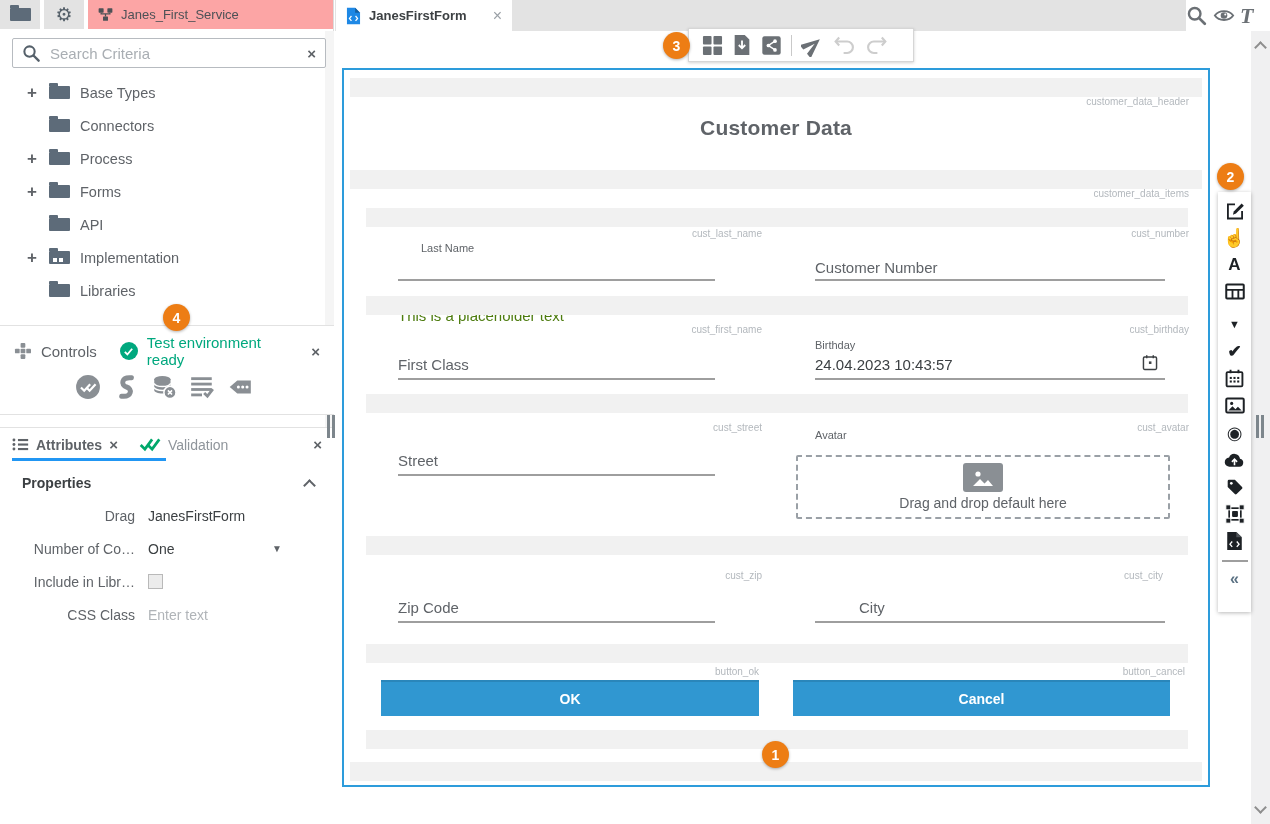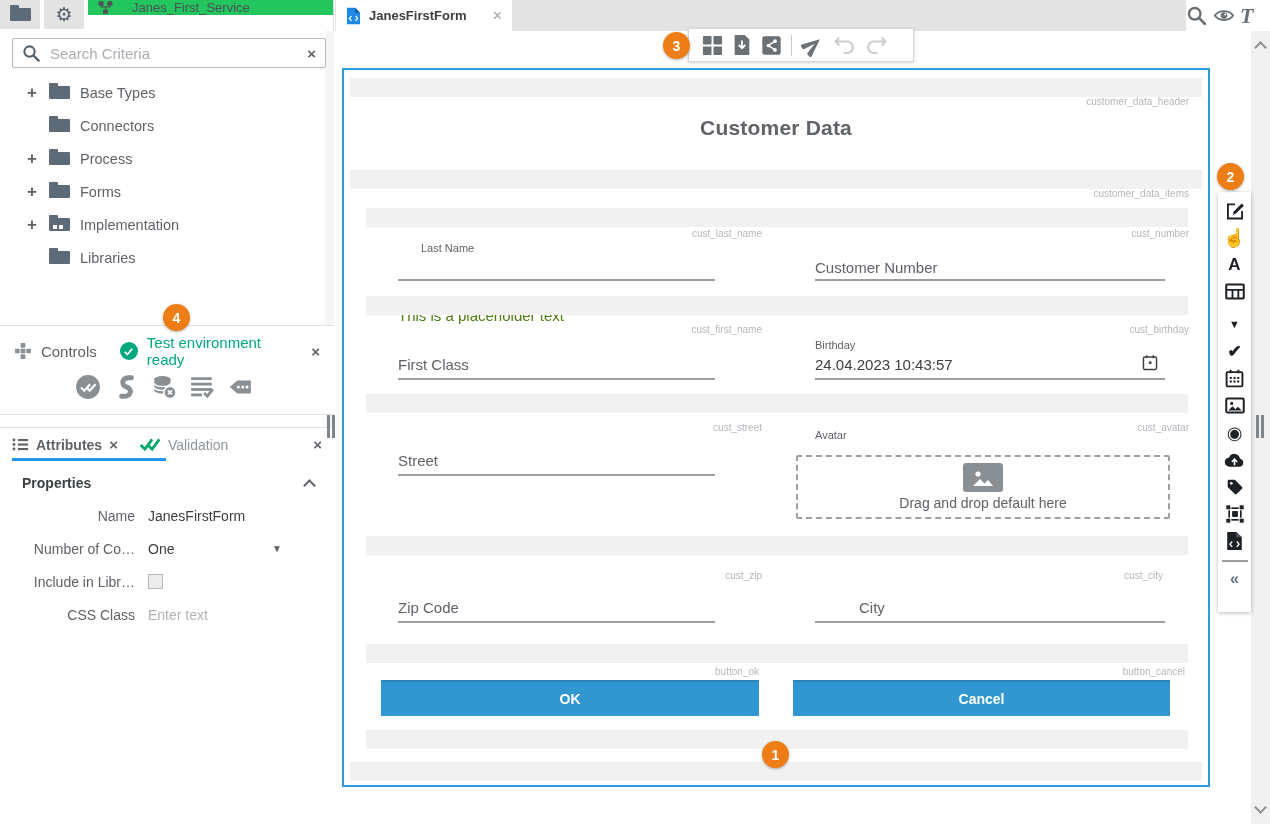--- a/index.html
+++ b/index.html
@@ -8,21 +8,21 @@
     font-family: "Liberation Sans", sans-serif;
     background:#fff; color:#5f6368; overflow:hidden; position:relative;
   }
   svg { display:block; }
 
   
   .left-panel { position:absolute; left:0; top:0; width:334px; height:824px; background:#fff; border-right:1px solid #dcdcdc; }
   .lp-gutter { position:absolute; left:325px; top:31px; width:9px; height:793px; background:#f5f5f5; }
   .lp-strip { position:absolute; left:0; top:0; right:0; height:30px; display:flex; gap:4px; background:#fff; }
   .lp-tile { width:40px; height:29px; background:#e3e3e3; display:flex; align-items:center; justify-content:center; color:#55606a; }
-  .lp-service { flex:1; height:15px; background:#22c55e; display:flex; align-items:center; gap:19px; padding:0 10px; font-size:13px; color:#4d5156; }
+  .lp-service { flex:1; height:29px; background:#fca5a5; display:flex; align-items:center; gap:8px; padding:0 10px; font-size:13px; color:#4d5156; }
   .glyph-gear { font-size:19px; color:#55606a; line-height:1; }
 
   .folder-ico { width:21px; height:13px; background:#5d6b79; border-radius:1px; position:relative; flex:none; }
   .folder-ico::before { content:""; position:absolute; top:-3px; left:0; width:9px; height:3px; background:#5d6b79; border-radius:1px 1px 0 0; }
   .folder-ico.impl::after { content:""; position:absolute; left:4px; bottom:2px; width:4px; height:4px; background:#fff; box-shadow:6px 0 0 #fff; }
 
   .search-box { position:absolute; left:12px; top:38px; width:314px; height:30px; border:1px solid #b7bbc0; border-radius:2px; background:#fff; display:flex; align-items:center; gap:9px; padding:0 9px; }
   .search-box input { border:none; outline:none; flex:1; font-size:15px; color:#444; font-family:"Liberation Sans",sans-serif; background:transparent; }
   .search-box input::placeholder { color:#a9aeb3; }
   .x-glyph { color:#5f6368; font-size:15px; font-weight:bold; cursor:default; line-height:1; }
@@ -150,20 +150,25 @@
       <span class="expander">+</span>
       <span class="folder-ico"></span>
       <span class="tree-label">Process</span>
     </div>
     <div class="tree-row">
       <span class="expander">+</span>
       <span class="folder-ico"></span>
       <span class="tree-label">Forms</span>
     </div>
     <div class="tree-row">
+      <span class="expander"></span>
+      <span class="folder-ico"></span>
+      <span class="tree-label">API</span>
+    </div>
+    <div class="tree-row">
       <span class="expander">+</span>
       <span class="folder-ico impl"></span>
       <span class="tree-label">Implementation</span>
     </div>
     <div class="tree-row">
       <span class="expander"></span>
       <span class="folder-ico"></span>
       <span class="tree-label">Libraries</span>
     </div>
   </div>
@@ -240,21 +245,21 @@
       <span class="x-glyph tab-close2">×</span>
       <div class="attr-underline"></div>
     </div>
 
     <div class="props-header">
       <span class="props-title">Properties</span>
       <span class="chev up"></span>
     </div>
 
     <div class="prop-row">
-      <span class="prop-label">Name</span>
+      <span class="prop-label">Drag</span>
       <span class="prop-value">JanesFirstForm</span>
     </div>
     <div class="prop-row">
       <span class="prop-label">Number of Co…</span>
       <span class="prop-value">
         <span>One</span>
         <span class="dd-caret">▼</span>
       </span>
     </div>
     <div class="prop-row">

